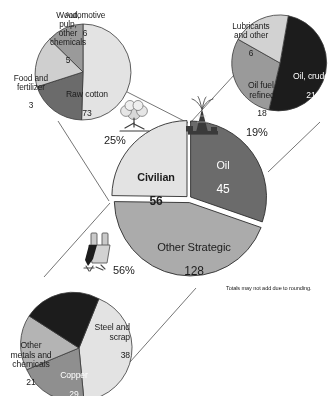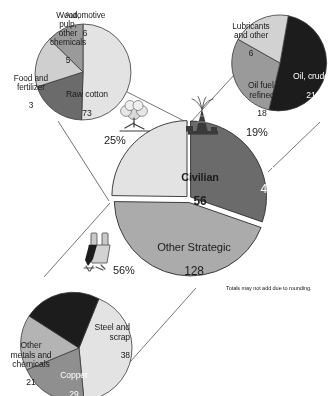--- a/index.html
+++ b/index.html
@@ -30,21 +30,21 @@
     font-family: "Liberation Sans", sans-serif;
     line-height: 1.08;
     white-space: pre-line;
     letter-spacing: -0.1px;
   }
   .lbl-dark { color: #1c1c1c; }
   .lbl-white { color: #ffffff; }
   .ctr { text-align: center; }
   .sz-outer { font-size: 8.3px; }
   .sz-inner { font-size: 8.6px; }
-  .sz-mid-name { font-size: 10.8px; padding-left: 44px; }
+  .sz-mid-name { font-size: 10.8px; }
   .sz-mid-val { font-size: 12px; }
   .sz-pct { font-size: 11px; }
   .sz-foot { font-size: 5.6px; }
   .sz-big-name { font-size: 11.2px; }
   .nm { display: block; }
   .vl { display: block; }
 </style>
 </head>
 <body>
 

